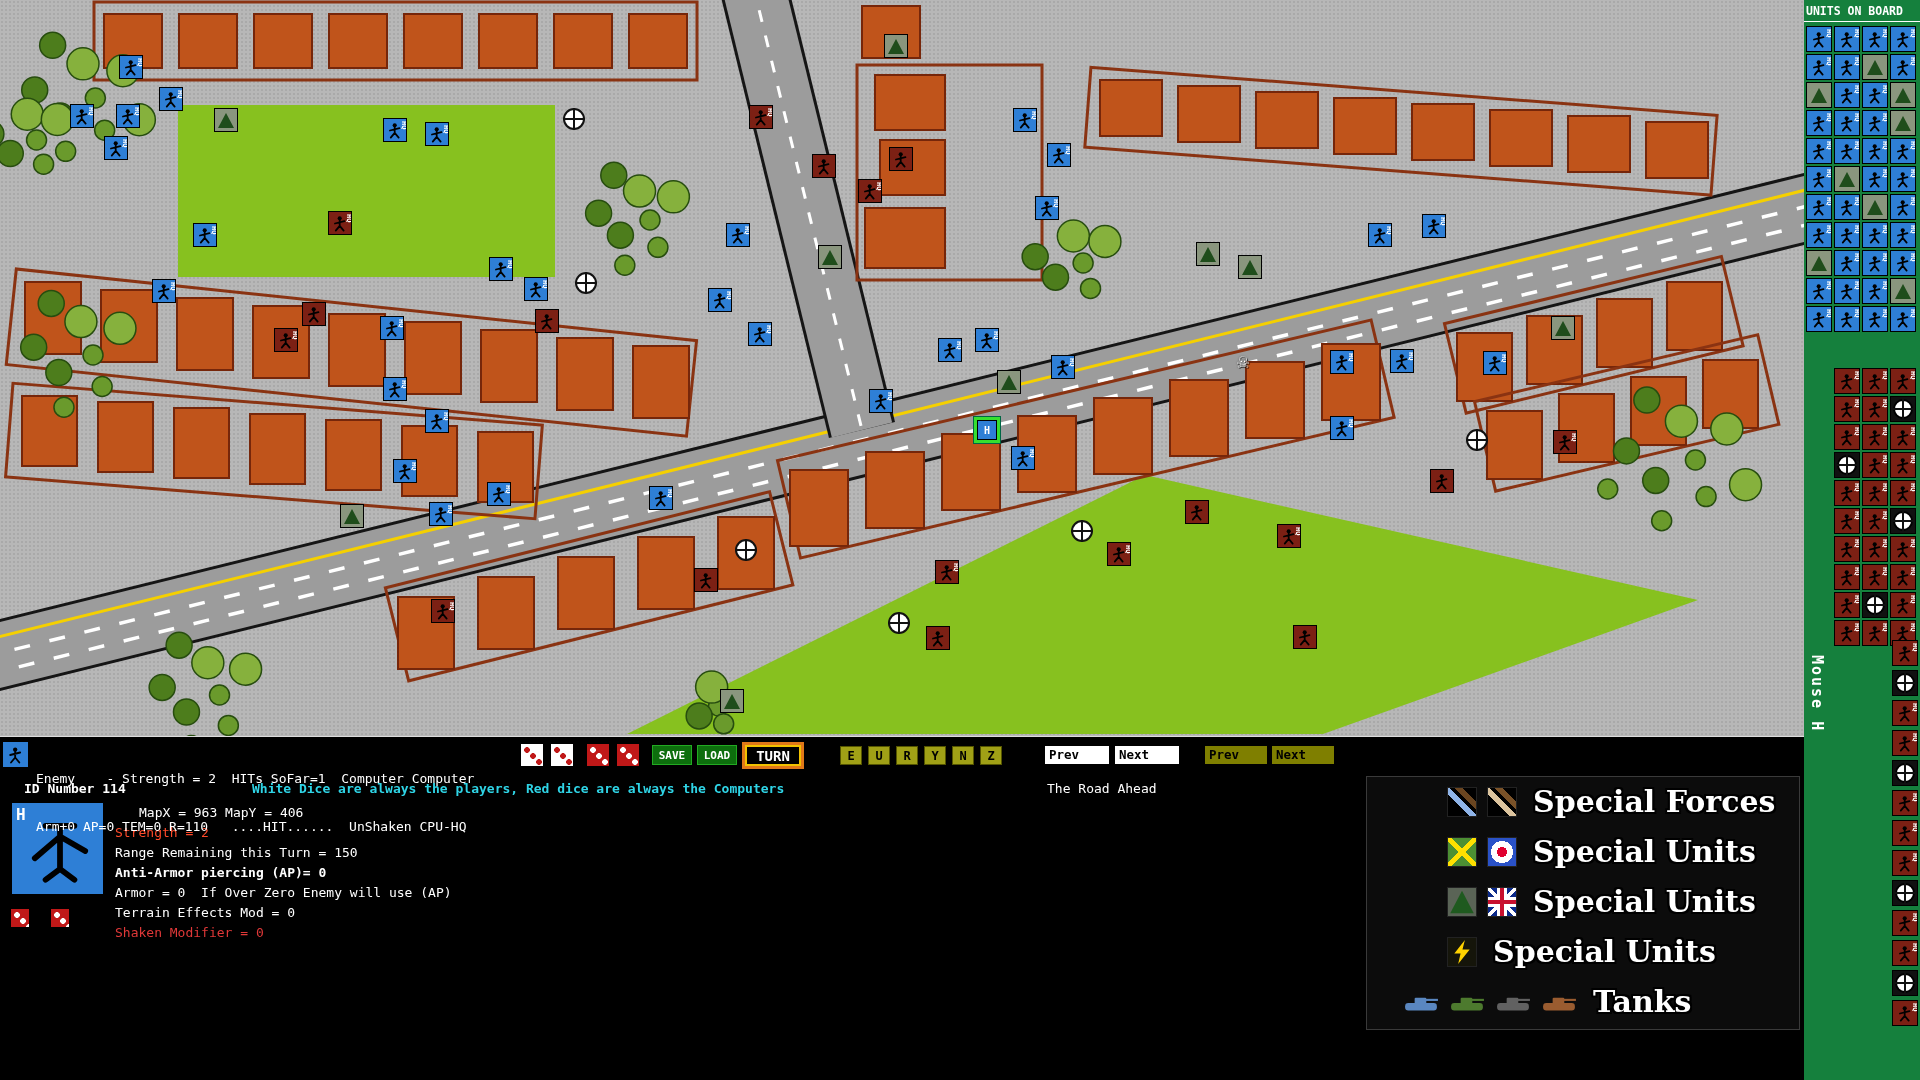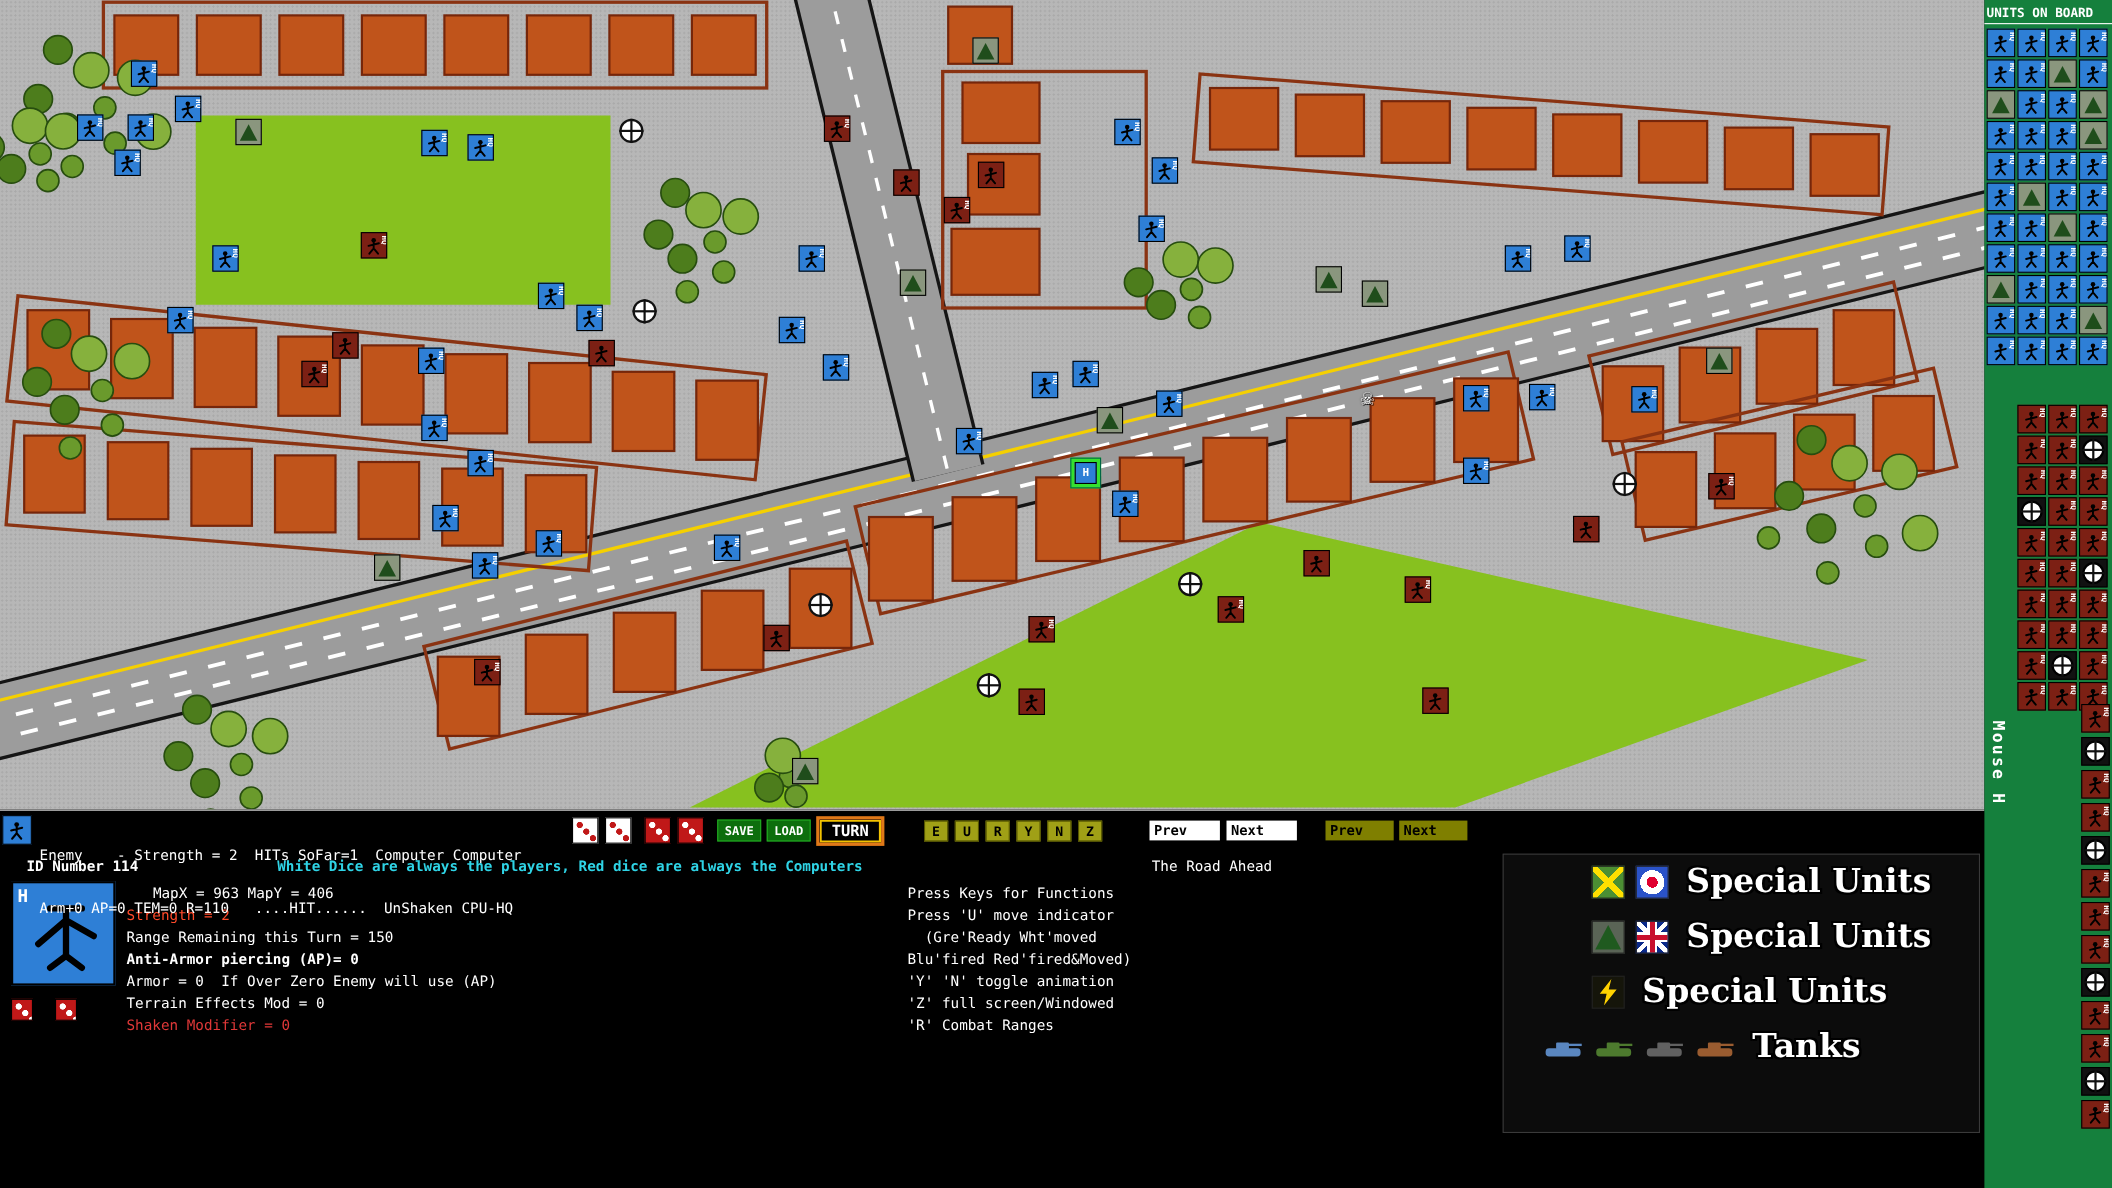--- a/index.html
+++ b/index.html
@@ -1259,33 +1259,31 @@
     </div>
     <div id="stats-col">
         <div class="info-line" style="color: rgb(255, 255, 255); margin-left: 24px;">MapX = 963 MapY = 406</div>
         <div class="info-line" style="color: rgb(255, 74, 42);">Strength = 2</div>
         <div class="info-line" style="color: rgb(255, 255, 255);">Range Remaining this Turn = 150</div>
         <div class="info-line" style="color: rgb(255, 255, 255); font-weight: bold;">Anti-Armor piercing (AP)= 0</div>
         <div class="info-line" style="color: rgb(255, 255, 255);">Armor = 0  If Over Zero Enemy will use (AP)</div>
         <div class="info-line" style="color: rgb(255, 255, 255);">Terrain Effects Mod = 0</div>
         <div class="info-line" style="color: rgb(224, 56, 56);">Shaken Modifier = 0</div>
       </div>
-    <div id="keys-col">
-        <div class="info-line">Press Keys for Functions</div>
-        <div class="info-line">Press 'U' move indicator</div>
-        <div class="info-line">  (Gre'Ready Wht'moved</div>
-        <div class="info-line">Blu'fired Red'fired&amp;Moved)</div>
-        <div class="info-line">'Y' 'N' toggle animation</div>
-        <div class="info-line">'Z' full screen/Windowed</div>
-        <div class="info-line">'R' Combat Ranges</div>
-      </div>
   </div>
 
   <div id="legend">
     <div id="legend-rows">
+        <div class="legend-row">
+          <div class="legend-icons">
+            <div class="licon icon-knife-blue"></div>
+            <div class="licon icon-knife-tan"></div>
+          </div>
+          <div class="legend-label">Special Forces</div>
+        </div>
         <div class="legend-row">
           <div class="legend-icons">
             <div class="licon icon-x-yellow"></div>
             <div class="licon icon-roundel"></div>
           </div>
           <div class="legend-label">Special Units</div>
         </div>
         <div class="legend-row">
           <div class="legend-icons">
             <div class="licon icon-triangle-green"></div>

